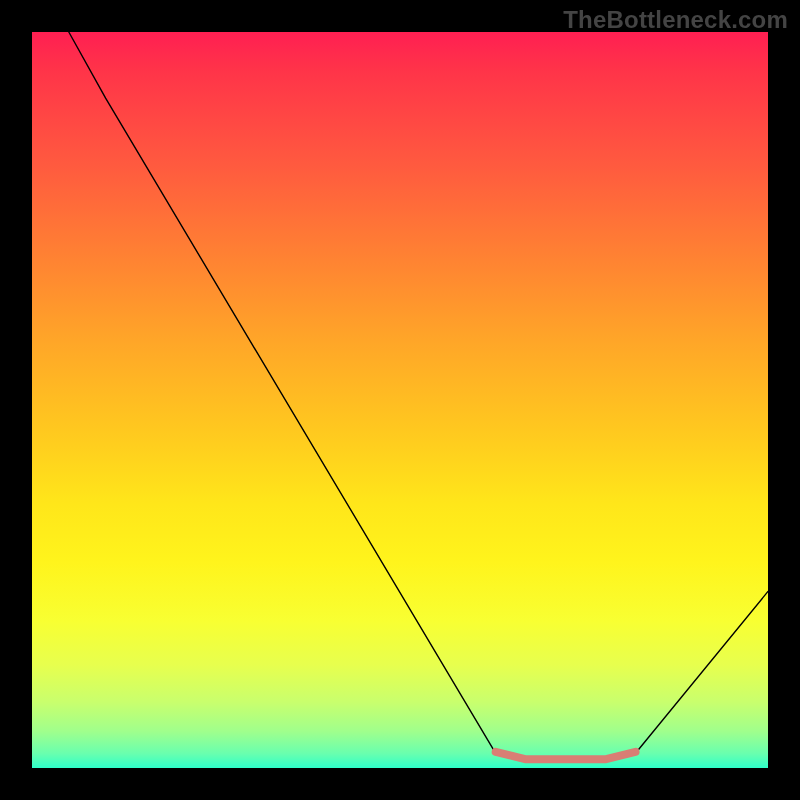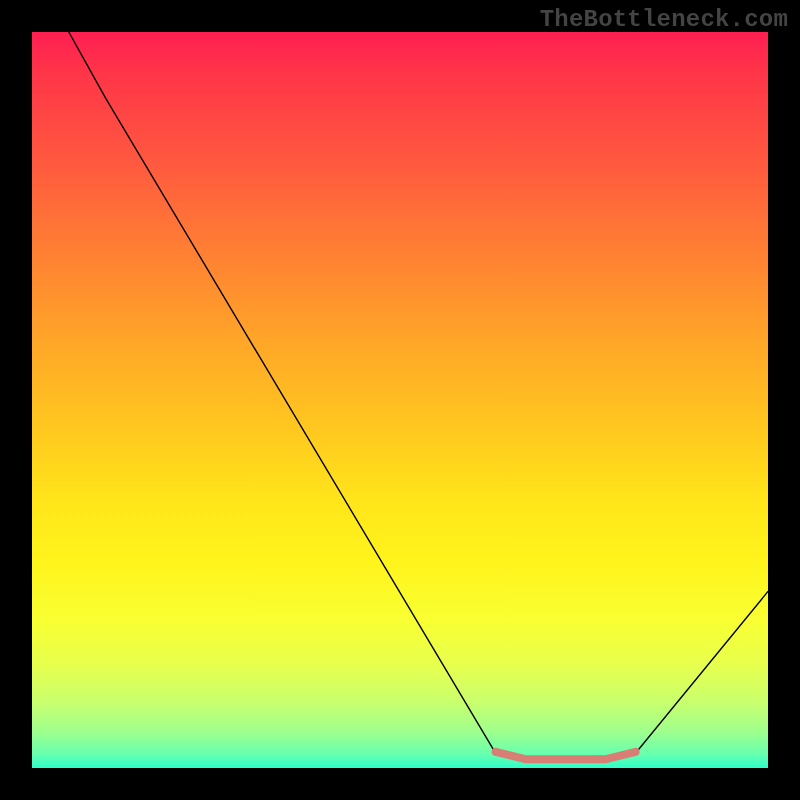--- a/index.html
+++ b/index.html
@@ -7,21 +7,21 @@
   .frame {
     width: 800px;
     height: 800px;
     background: #000;
     position: relative;
   }
   .watermark {
     position: absolute;
     top: 6px;
     right: 12px;
-    font-family: Liberation Mono, monospace;
+    font-family: Liberation Sans, sans-serif;
     font-size: 24px;
     font-weight: 600;
     color: #444;
     letter-spacing: 0.2px;
   }
   .plot-area {
     position: absolute;
     left: 32px;
     top: 32px;
     width: 736px;

